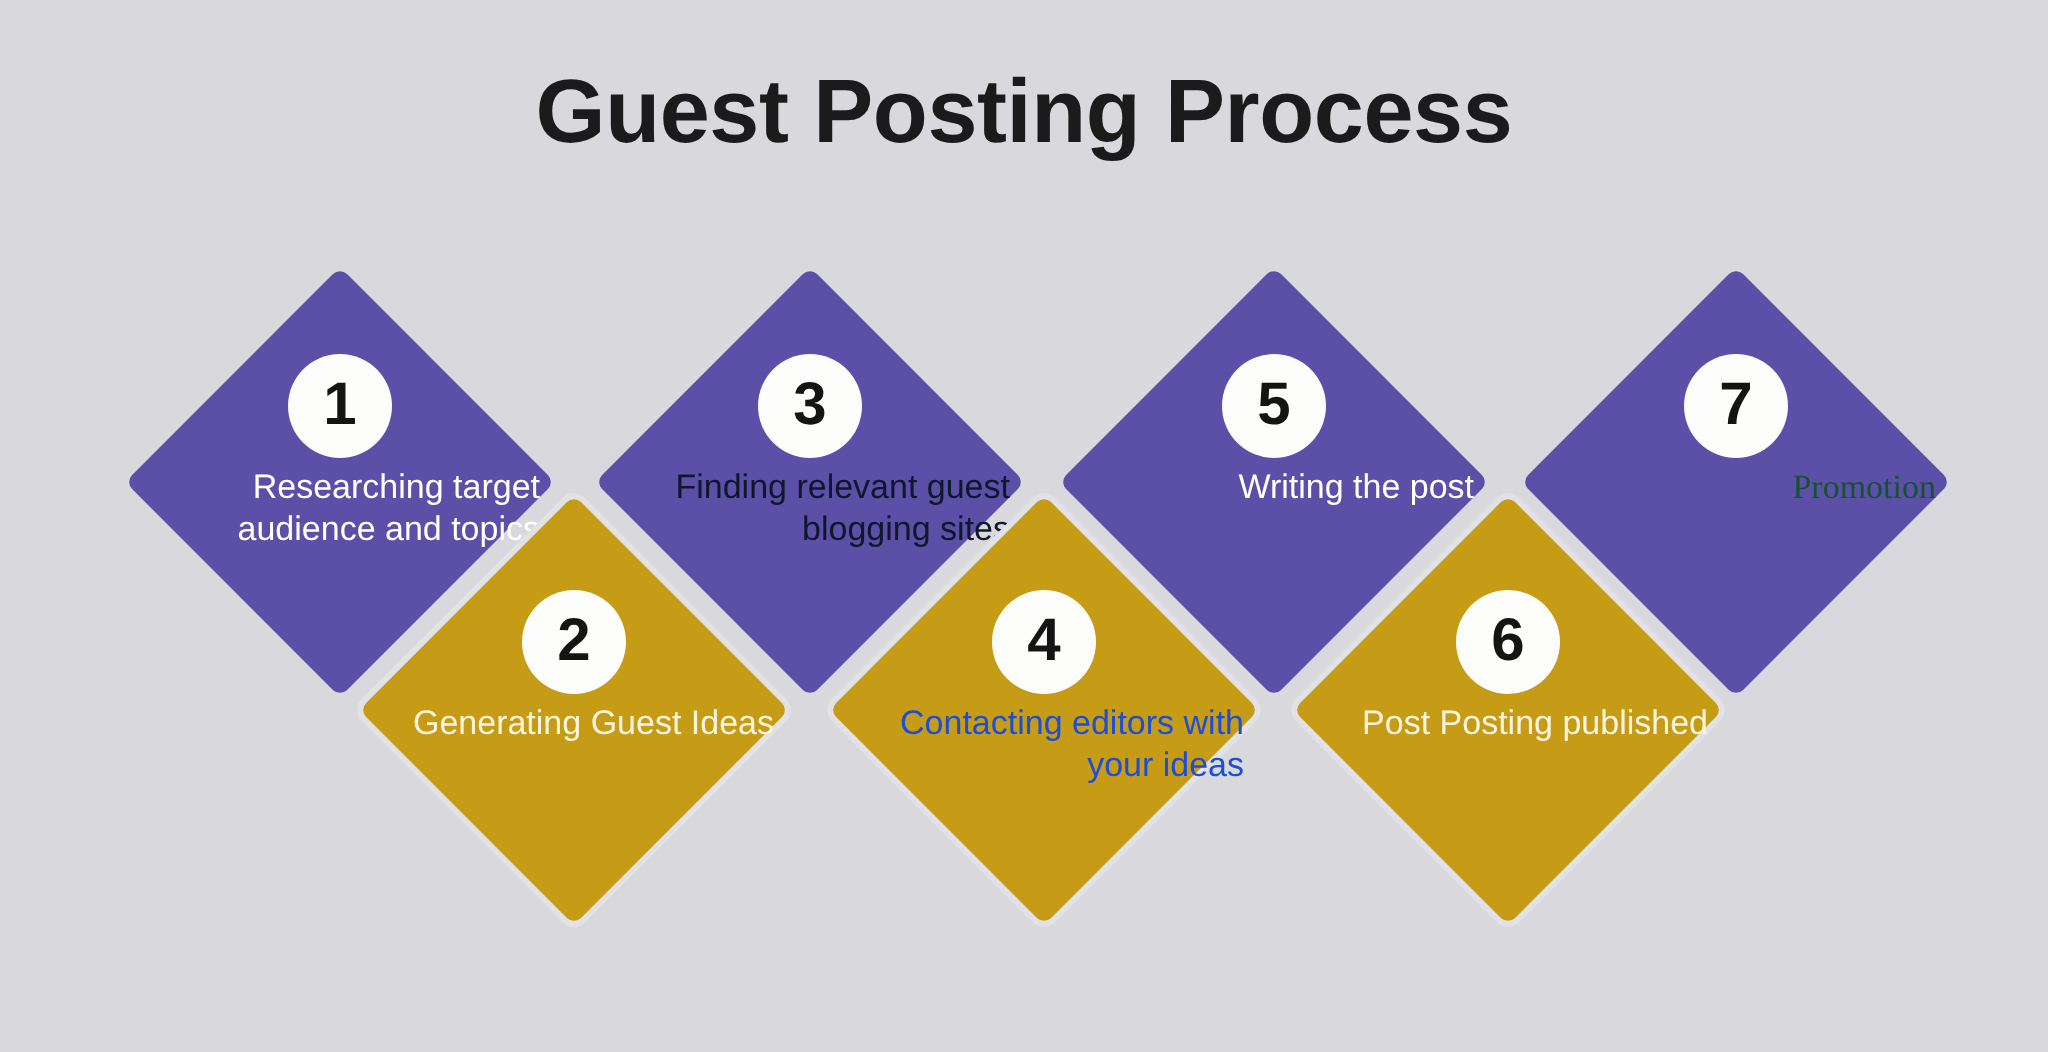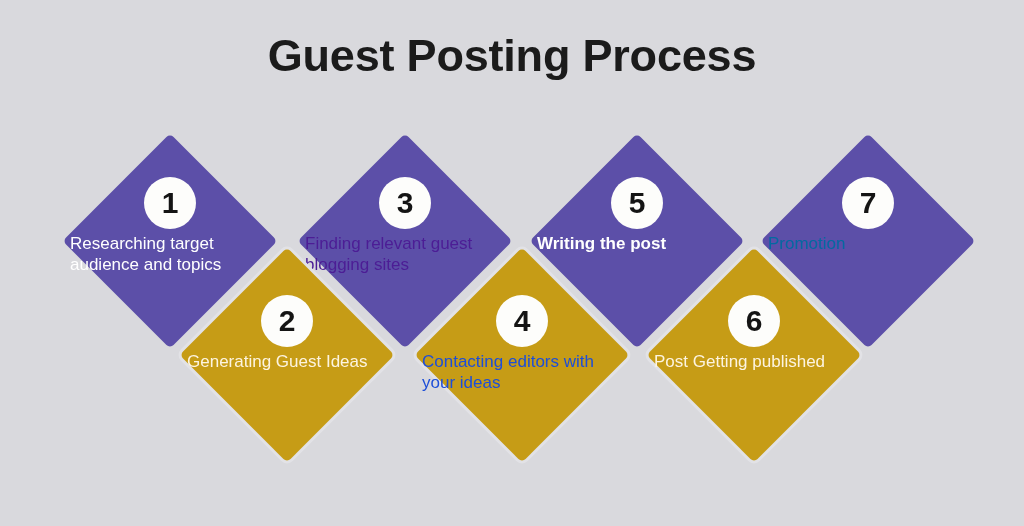--- a/index.html
+++ b/index.html
@@ -81,21 +81,21 @@
     display: flex;
     align-items: center;
     justify-content: center;
     line-height: 1;
   }
   .caption {
     position: absolute;
     left: 50%;
     width: 200px;
     margin-left: -100px;
-    text-align: left;
+    text-align: right;
     font-size: 17px;
     line-height: 1.25;
     color: #ffffff;
   }
   .step.gold .caption { color: #fdf4e0; }
 
   
   .step.row1 .badge   { top: 44px; }
   .step.row1 .caption { top: 100px; }
 
@@ -129,49 +129,49 @@
         </div>
       <div class="badge" style="background: rgb(253, 253, 251); color: rgb(20, 20, 20);">2</div>
       <div class="caption" style="color: rgb(253, 244, 224);">Generating Guest Ideas</div>
     </div>
 
     <div class="step purple row1" style="left: 303px; top: 133px; z-index: 1;">
       <div class="shape">
           <div class="dia" style="background: rgb(92, 79, 168);"></div>
         </div>
       <div class="badge" style="background: rgb(253, 253, 251); color: rgb(20, 20, 20);">3</div>
-      <div class="caption" style="color: #4c1d95;">Finding relevant guest blogging sites</div>
+      <div class="caption" style="color: #0f172a;">Finding relevant guest blogging sites</div>
     </div>
 
     <div class="step gold row2" style="left: 420px; top: 247px; z-index: 2;">
       <div class="shape">
           <div class="dia" style="background: rgb(198, 156, 22);"></div>
         </div>
       <div class="badge" style="background: rgb(253, 253, 251); color: rgb(20, 20, 20);">4</div>
       <div class="caption" style="color: #1d4ed8;">Contacting editors with your ideas</div>
     </div>
 
     <div class="step purple row1" style="left: 535px; top: 133px; z-index: 1;">
       <div class="shape">
           <div class="dia" style="background: rgb(92, 79, 168);"></div>
         </div>
       <div class="badge" style="background: rgb(253, 253, 251); color: rgb(20, 20, 20);">5</div>
-      <div class="caption" style="color: rgb(255, 255, 255); font-weight: bold;">Writing the post</div>
+      <div class="caption" style="color: rgb(255, 255, 255);">Writing the post</div>
     </div>
 
     <div class="step gold row2" style="left: 652px; top: 247px; z-index: 2;">
       <div class="shape">
           <div class="dia" style="background: rgb(198, 156, 22);"></div>
         </div>
       <div class="badge" style="background: rgb(253, 253, 251); color: rgb(20, 20, 20);">6</div>
-      <div class="caption" style="color: rgb(253, 244, 224);">Post Getting published</div>
+      <div class="caption" style="color: rgb(253, 244, 224);">Post Posting published</div>
     </div>
 
     <div class="step purple row1" style="left: 766px; top: 133px; z-index: 1;">
       <div class="shape">
           <div class="dia" style="background: rgb(92, 79, 168);"></div>
         </div>
       <div class="badge" style="background: rgb(253, 253, 251); color: rgb(20, 20, 20);">7</div>
-      <div class="caption" style="color: #0369a1;">Promotion</div>
+      <div class="caption" style="color: #14532d; font-family: Liberation Serif, serif;">Promotion</div>
     </div>
 
   </div>
 </div>
 
 </body></html>

